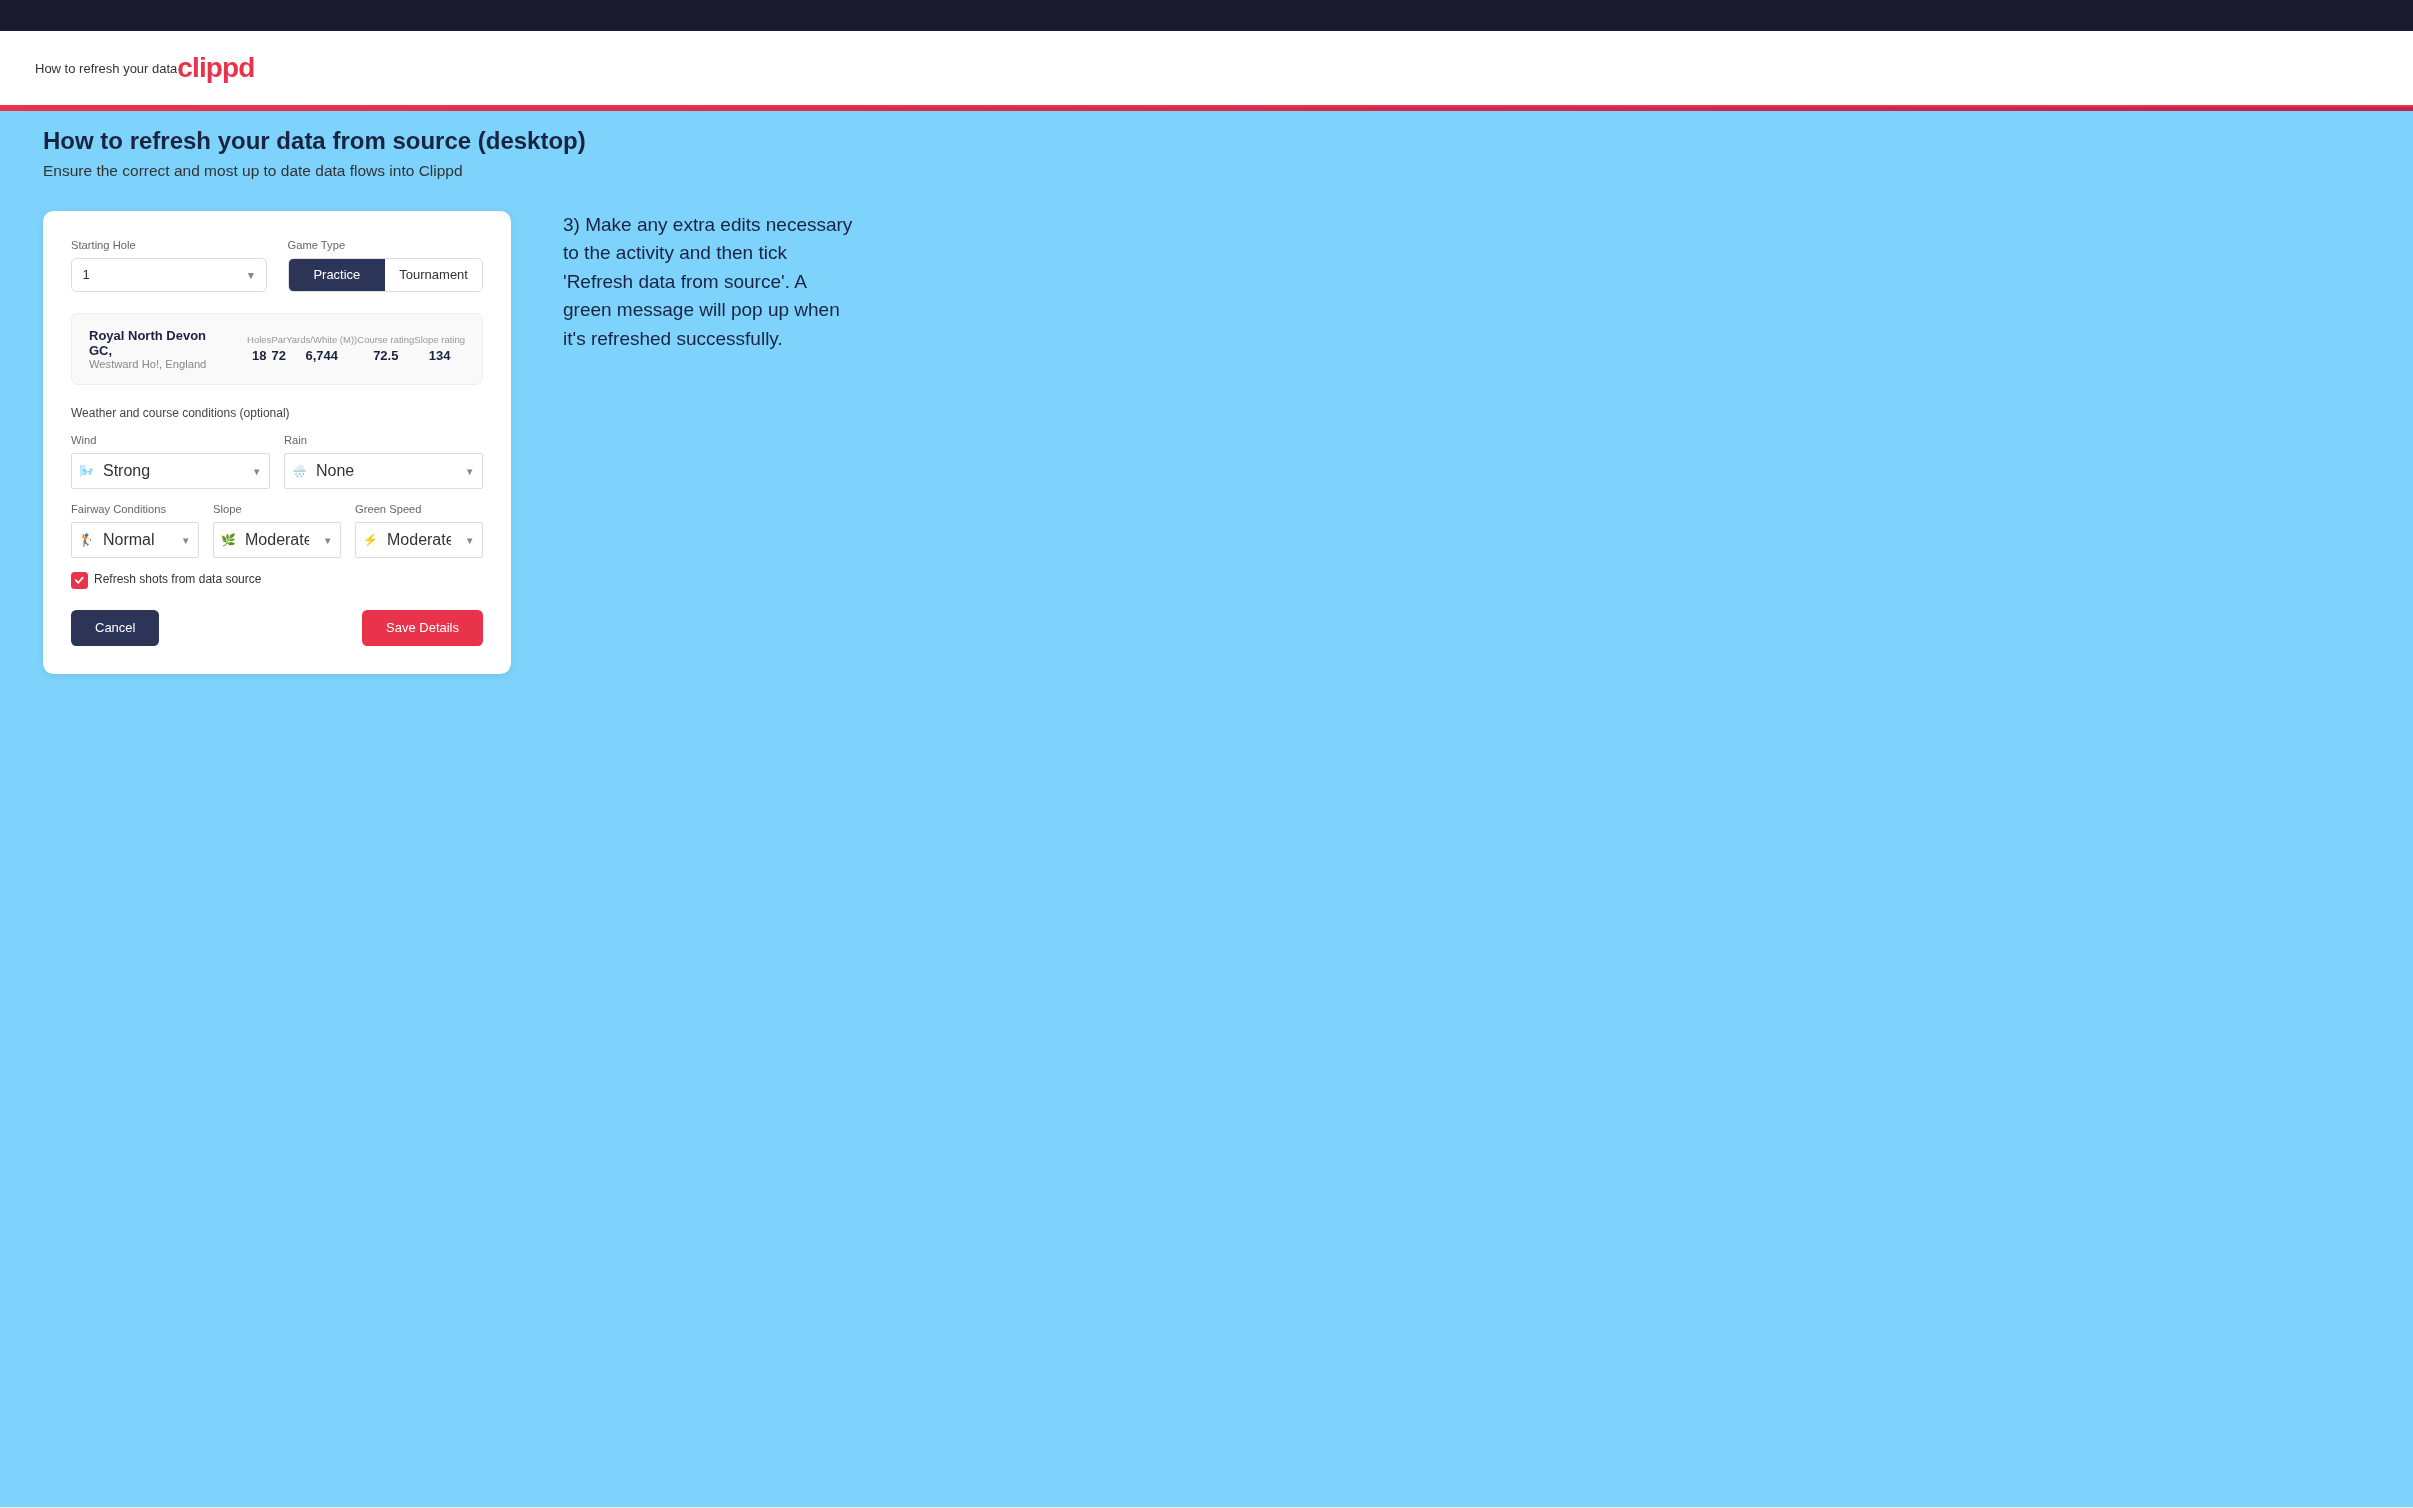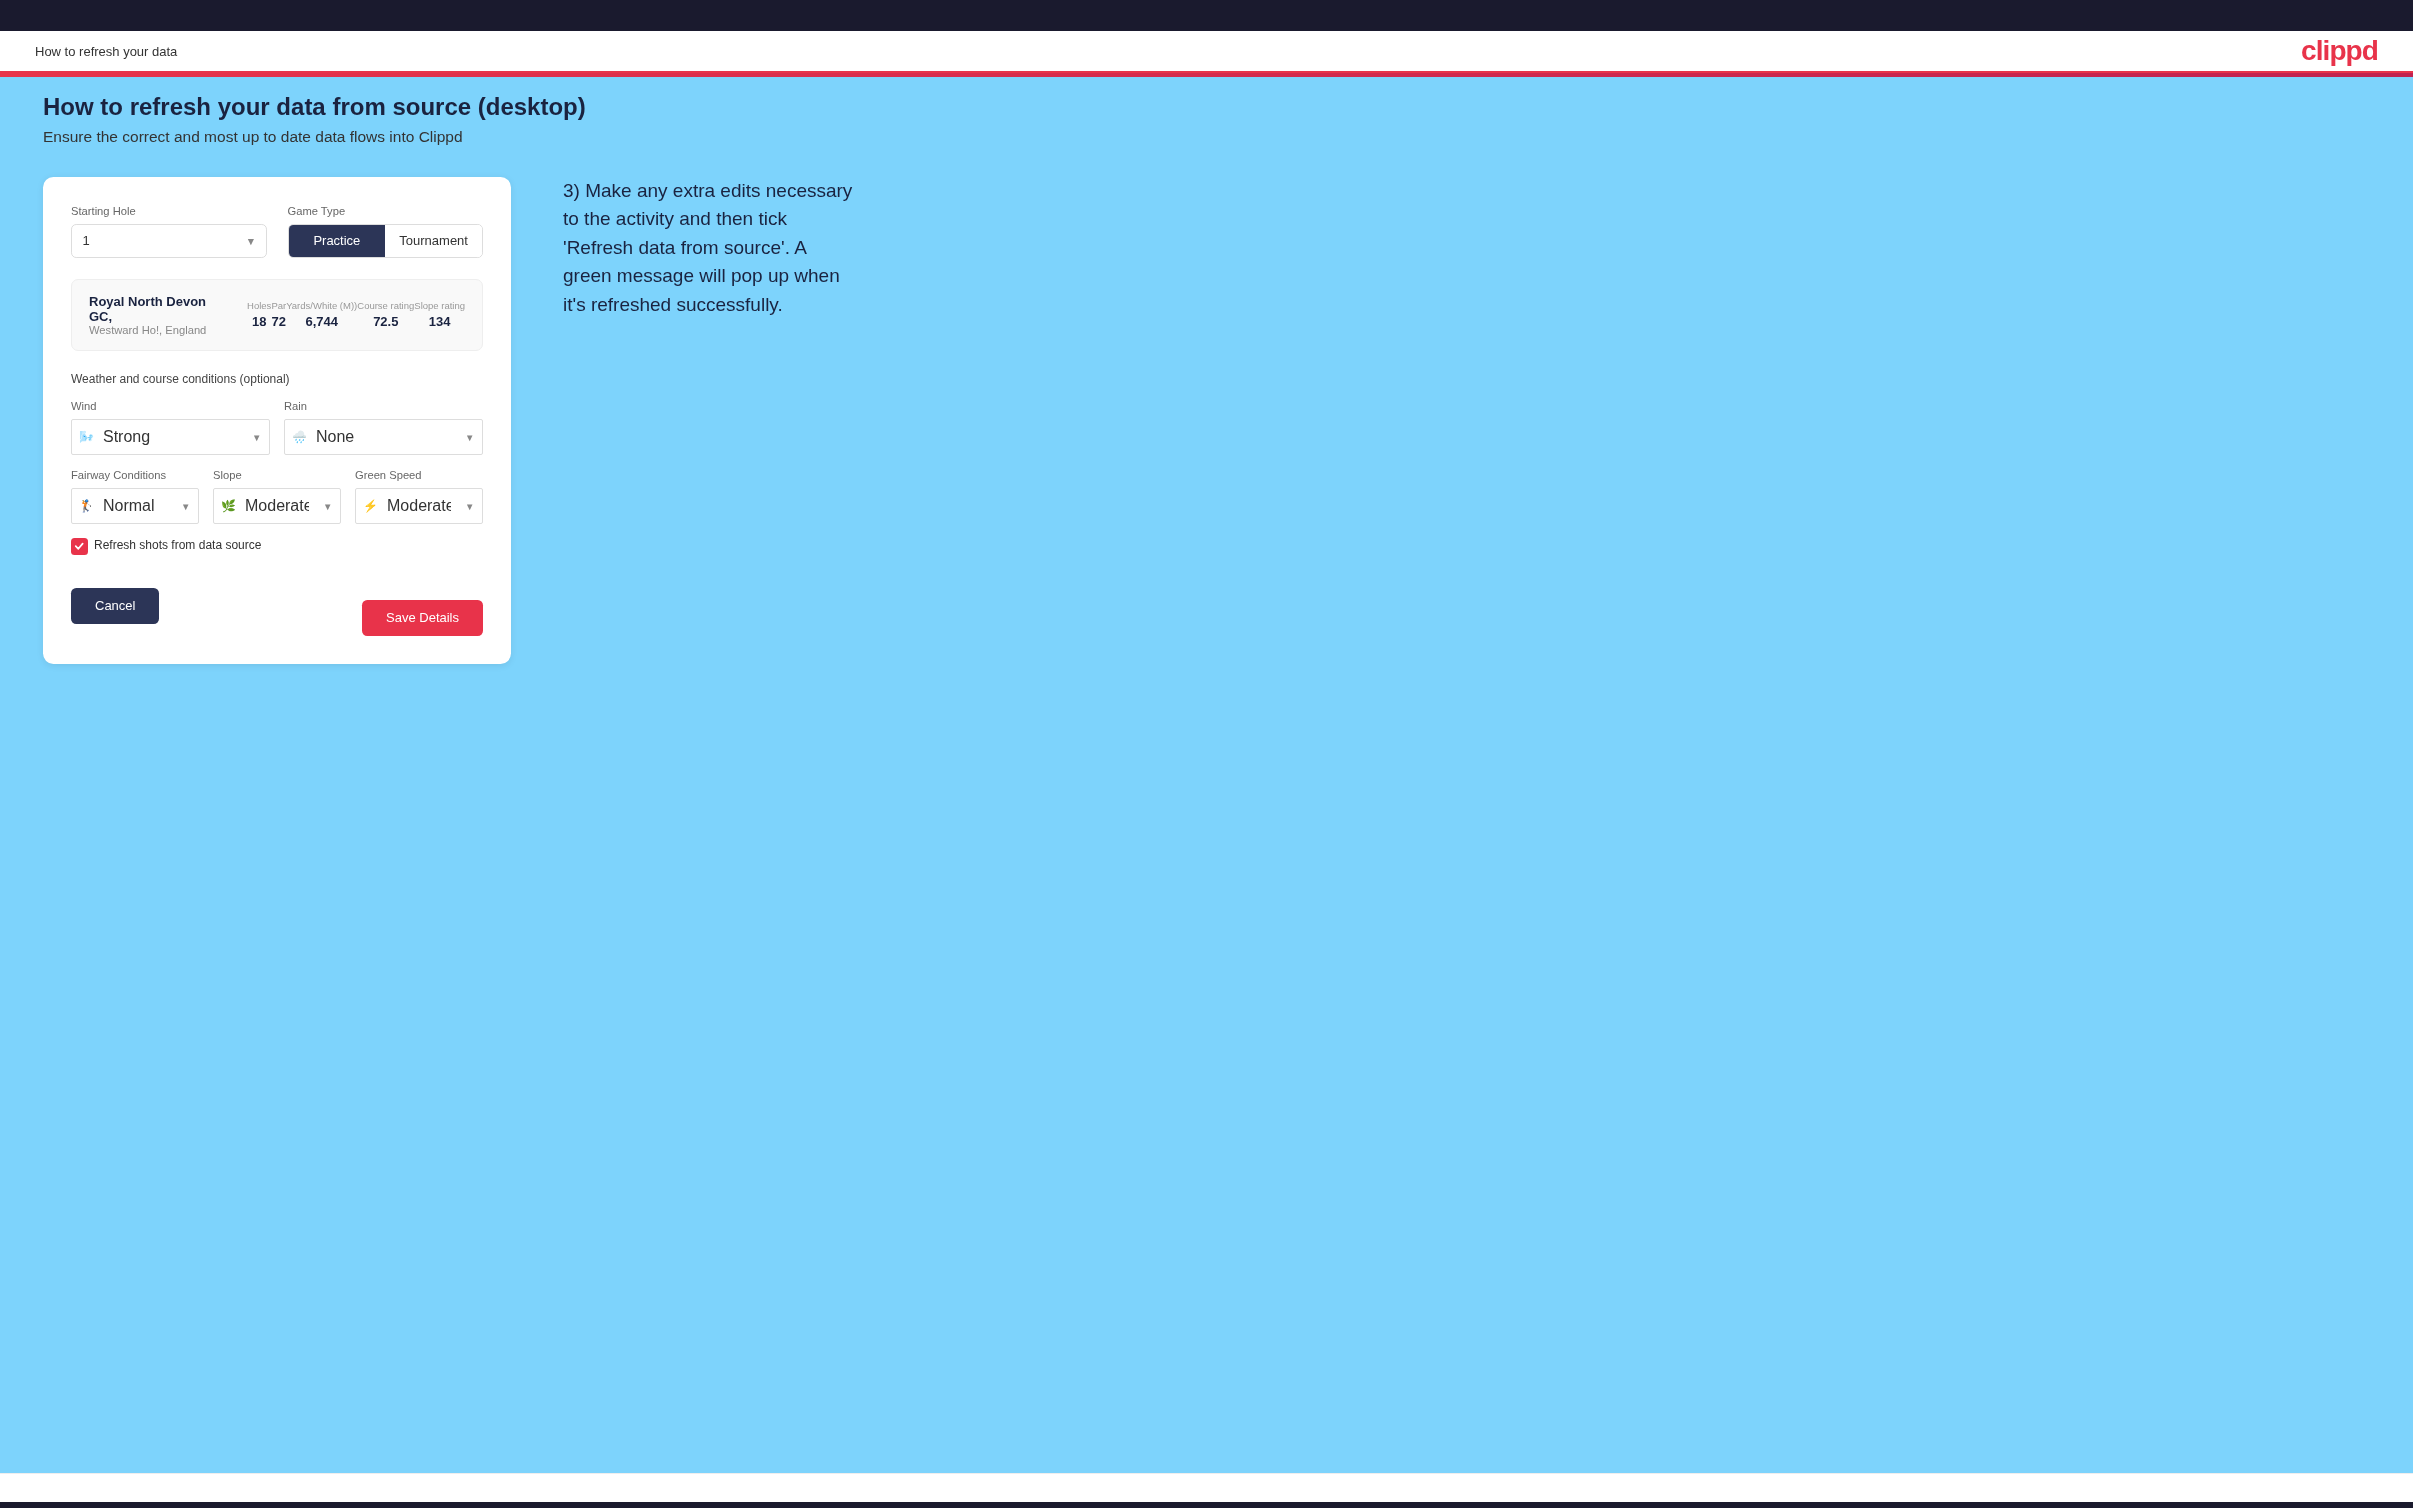--- a/index.html
+++ b/index.html
@@ -5,24 +5,24 @@
     * { box-sizing: border-box; margin: 0; padding: 0; }
     body { font-family: -apple-system, BlinkMacSystemFont, 'Segoe UI', sans-serif; background: #1a1a2e; }
 
     .top-bar {
       background: #1a1a2e;
       height: 31px;
     }
 
     .header {
       background: #fff;
-      padding: 4px 35px;
+      padding: 21px 35px;
       display: flex;
       align-items: center;
-      justify-content: space-between;
+      justify-content: flex-start;
       border-bottom: 2.6px solid #e8334a;
     }
 
     .header-title {
       color: #333;
       font-size: 13px;
     }
 
     .logo {
       font-size: 28px;
@@ -288,21 +288,20 @@
 
     .save-btn {
       background: #e8334a;
       color: #fff;
       border: none;
       padding: 10.4px 24px;
       border-radius: 5.2px;
       font-size: 13px;
       cursor: pointer;
       font-weight: 500;
-      margin-top: 24px;
     }
 
     .instruction-text {
       max-width: 293px;
       color: #1a2340;
       font-size: 19px;
       line-height: 1.5;
     }
 
     .footer {

